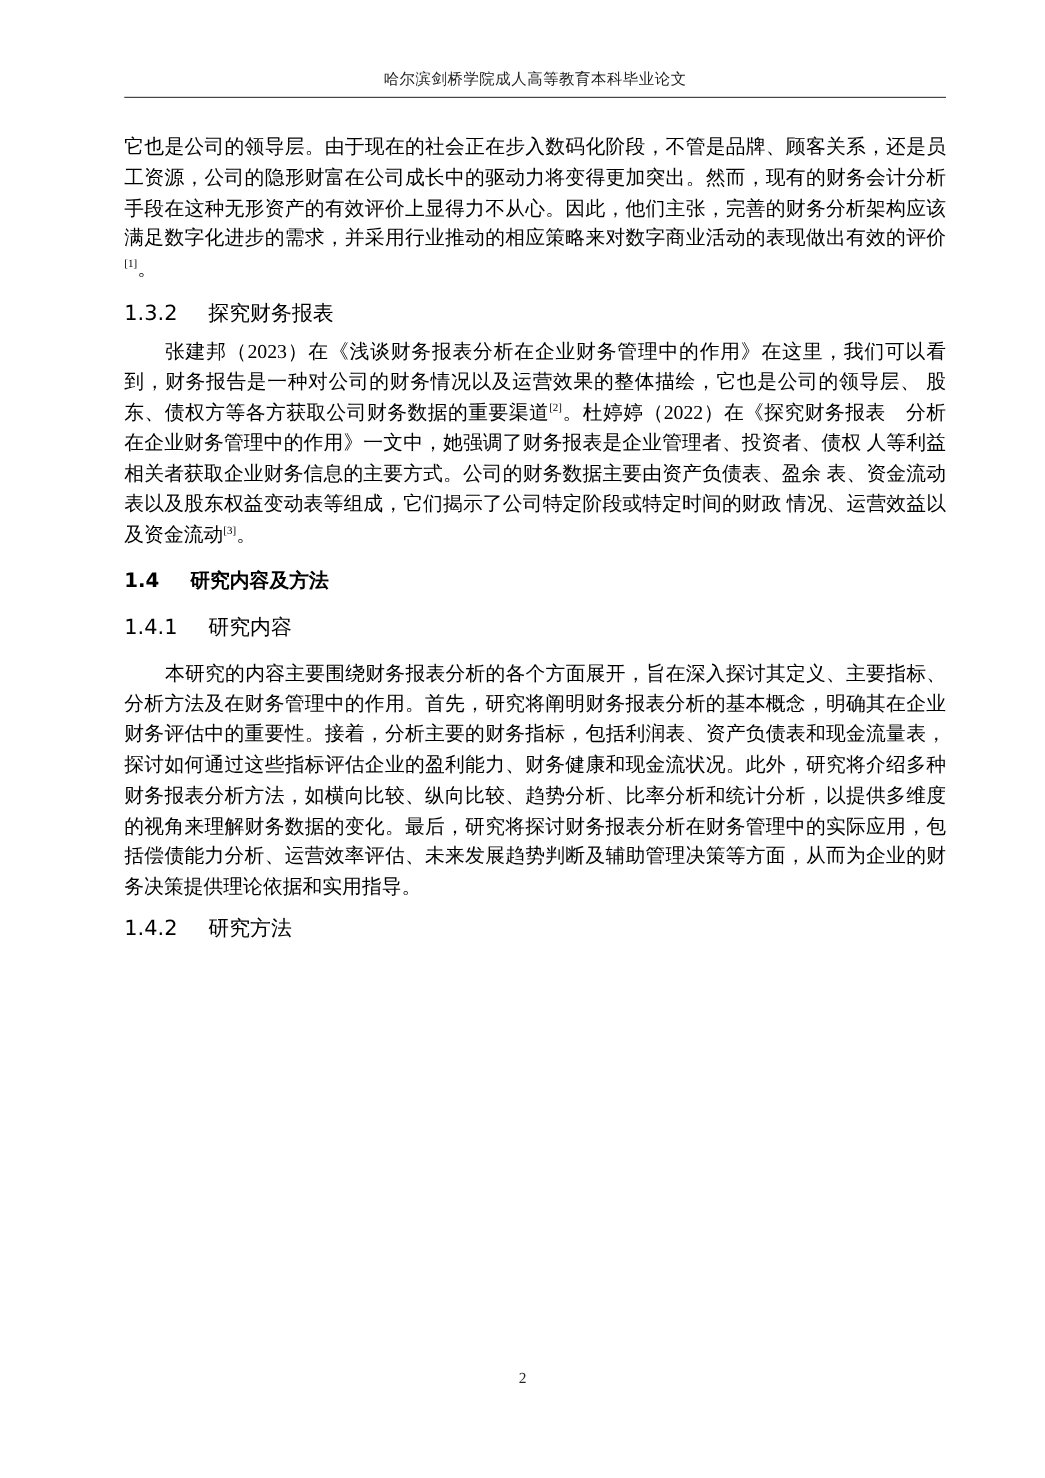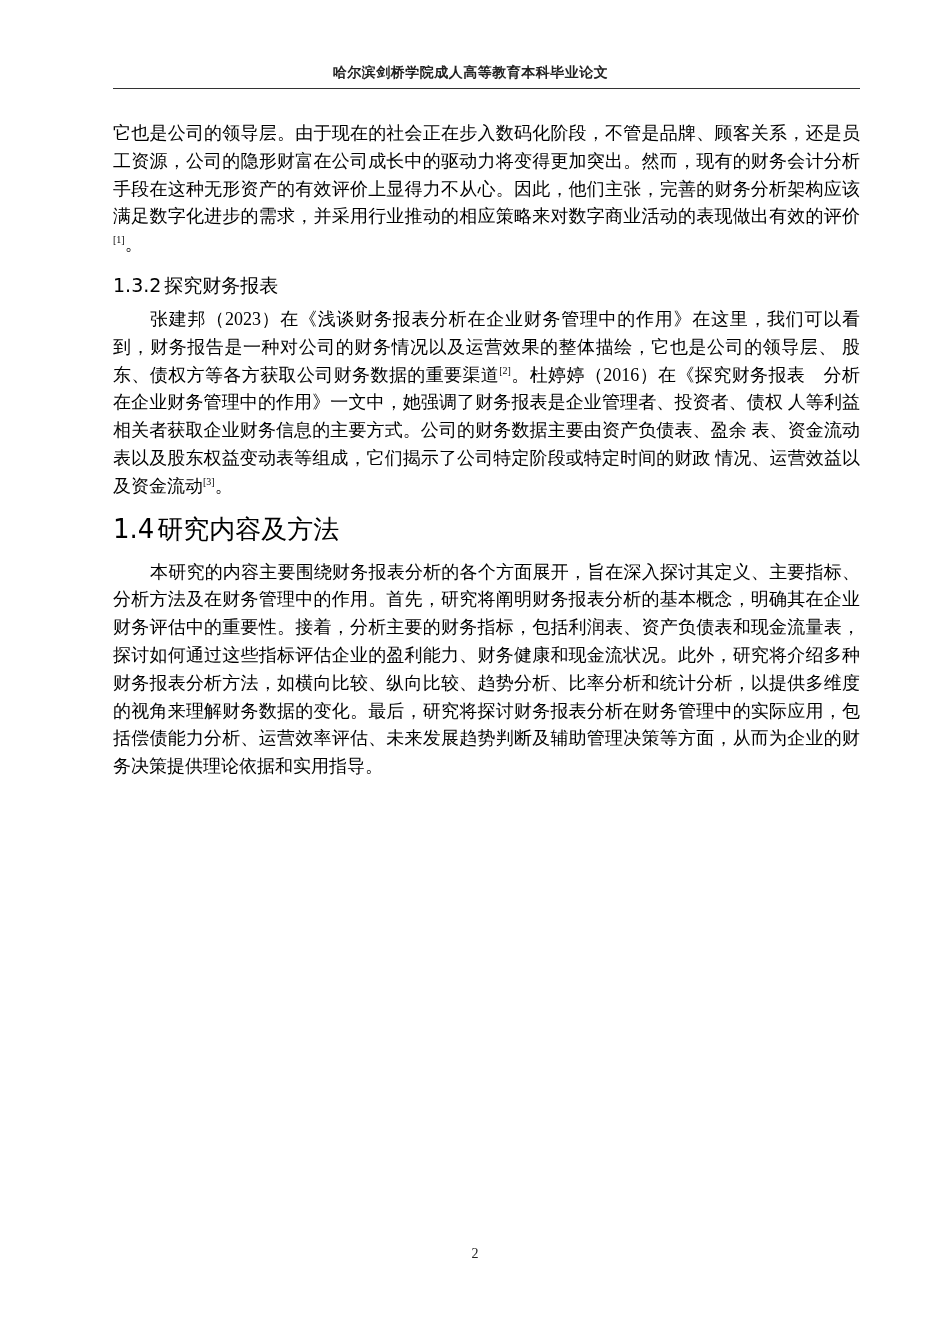--- a/index.html
+++ b/index.html
@@ -1,54 +1,60 @@
 <!DOCTYPE html>
 <html><head>
 <meta charset="utf-8">
 <style>
   html, body { margin: 0; padding: 0; background: #ffffff; }
   body { width: 950px; height: 1344px; position: relative; overflow: hidden; color: #000; }
   .page { position: absolute; left: 0; top: 0; width: 950px; height: 1344px; background: #fff; }
   .header {
-    position: absolute; left: 97px; top: 64px; width: 747px;
+    position: absolute; left: 113px; top: 64px; width: 747px;
     text-align: center; font-family: "Liberation Serif", "DejaVu Serif", serif;
-    font-size: 14px; line-height: 18px; color: #222; letter-spacing: 0.5px; font-weight: bold;
+    font-size: 14px; line-height: 18px; color: #222; letter-spacing: 0.5px;
   }
   .header-rule { position: absolute; left: 113px; top: 88px; width: 747px; height: 0; border-top: 1px solid #333; }
   .body { position: absolute; left: 113px; top: 120px; width: 747px;
     font-family: "Liberation Serif", "DejaVu Serif", serif; font-size: 18px; }
   p { margin: 0; line-height: 27.8px; text-align: justify; text-justify: inter-character; }
   p.indent { text-indent: 37px; }
   sup { font-size: 10px; line-height: 0; vertical-align: 7px; }
   .h3 { font-family: "DejaVu Sans", "Liberation Sans", sans-serif; font-size: 19px; line-height: 22px; margin: 0; font-weight: normal; }
-  .h2 { font-family: "DejaVu Sans", "Liberation Sans", sans-serif; font-size: 26px; line-height: 24px; margin: 0; font-weight: normal; }
-  .num { margin-right: 3px; }
+  .h2 { font-family: "DejaVu Sans", "Liberation Sans", sans-serif; font-size: 18px; line-height: 24px; margin: 0; font-weight: bold; }
+  .num { margin-right: 28px; }
   .footer { position: absolute; left: 0; width: 950px; top: 1246px; text-align: center;
     font-family: "Liberation Serif", "DejaVu Serif", serif; font-size: 14px; color: #222; }
 </style>
 </head>
 <body>
 
 <div class="page">
   <div class="header">哈尔滨剑桥学院成人高等教育本科毕业论文</div>
   <div class="header-rule"></div>
 
   <div class="body">
     <p style="margin-top:0;"><span>它也是公司的领导层。由于现在的社会正在步入数码化阶段，不管是品牌、顾客关系，还是员工资源，公司的隐形财富在公司成长中的驱动力将变得更加突出。然而，现有的财务会计分析手段在这种无形资产的有效评价上显得力不从心。因此，他们主张，完善的财务分析架构应该满足数字化进步的需求，并采用行业推动的相应策略来对数字商业活动的表现做出有效的评价</span><sup>[1]</sup><span>。</span></p>
 
     <h3 class="h3" style="margin-top:15px; margin-bottom:10px;">
       <span class="num">1.3.2</span><span>探究财务报表</span>
     </h3>
 
-    <p class="indent"><span>张建邦（2023）在《浅谈财务报表分析在企业财务管理中的作用》在这里，我们可以看到，财务报告是一种对公司的财务情况以及运营效果的整体描绘，它也是公司的领导层、 股东、债权方等各方获取公司财务数据的重要渠道</span><sup>[2]</sup><span>。杜婷婷（2016）在《探究财务报表　分析在企业财务管理中的作用》一文中，她强调了财务报表是企业管理者、投资者、债权 人等利益相关者获取企业财务信息的主要方式。公司的财务数据主要由资产负债表、盈余 表、资金流动表以及股东权益变动表等组成，它们揭示了公司特定阶段或特定时间的财政 情况、运营效益以及资金流动</span><sup>[3]</sup><span>。</span></p>
+    <p class="indent"><span>张建邦（2023）在《浅谈财务报表分析在企业财务管理中的作用》在这里，我们可以看到，财务报告是一种对公司的财务情况以及运营效果的整体描绘，它也是公司的领导层、 股东、债权方等各方获取公司财务数据的重要渠道</span><sup>[2]</sup><span>。杜婷婷（2022）在《探究财务报表　分析在企业财务管理中的作用》一文中，她强调了财务报表是企业管理者、投资者、债权 人等利益相关者获取企业财务信息的主要方式。公司的财务数据主要由资产负债表、盈余 表、资金流动表以及股东权益变动表等组成，它们揭示了公司特定阶段或特定时间的财政 情况、运营效益以及资金流动</span><sup>[3]</sup><span>。</span></p>
 
     <h2 class="h2" style="margin-top:16px; margin-bottom:18px;">
       <span class="num">1.4</span><span>研究内容及方法</span>
     </h2>
 
+    <h3 class="h3" style="margin-bottom:18px;">
+      <span class="num">1.4.1</span><span>研究内容</span>
+    </h3>
 
     <p class="indent">本研究的内容主要围绕财务报表分析的各个方面展开，旨在深入探讨其定义、主要指标、分析方法及在财务管理中的作用。首先，研究将阐明财务报表分析的基本概念，明确其在企业财务评估中的重要性。接着，分析主要的财务指标，包括利润表、资产负债表和现金流量表，探讨如何通过这些指标评估企业的盈利能力、财务健康和现金流状况。此外，研究将介绍多种财务报表分析方法，如横向比较、纵向比较、趋势分析、比率分析和统计分析，以提供多维度的视角来理解财务数据的变化。最后，研究将探讨财务报表分析在财务管理中的实际应用，包括偿债能力分析、运营效率评估、未来发展趋势判断及辅助管理决策等方面，从而为企业的财务决策提供理论依据和实用指导。</p>
 
+    <h3 class="h3" style="margin-top:12px; margin-bottom:14px;">
+      <span class="num">1.4.2</span><span>研究方法</span>
+    </h3>
 
   </div>
 
   <div class="footer">2</div>
 </div>
 
 </body></html>

